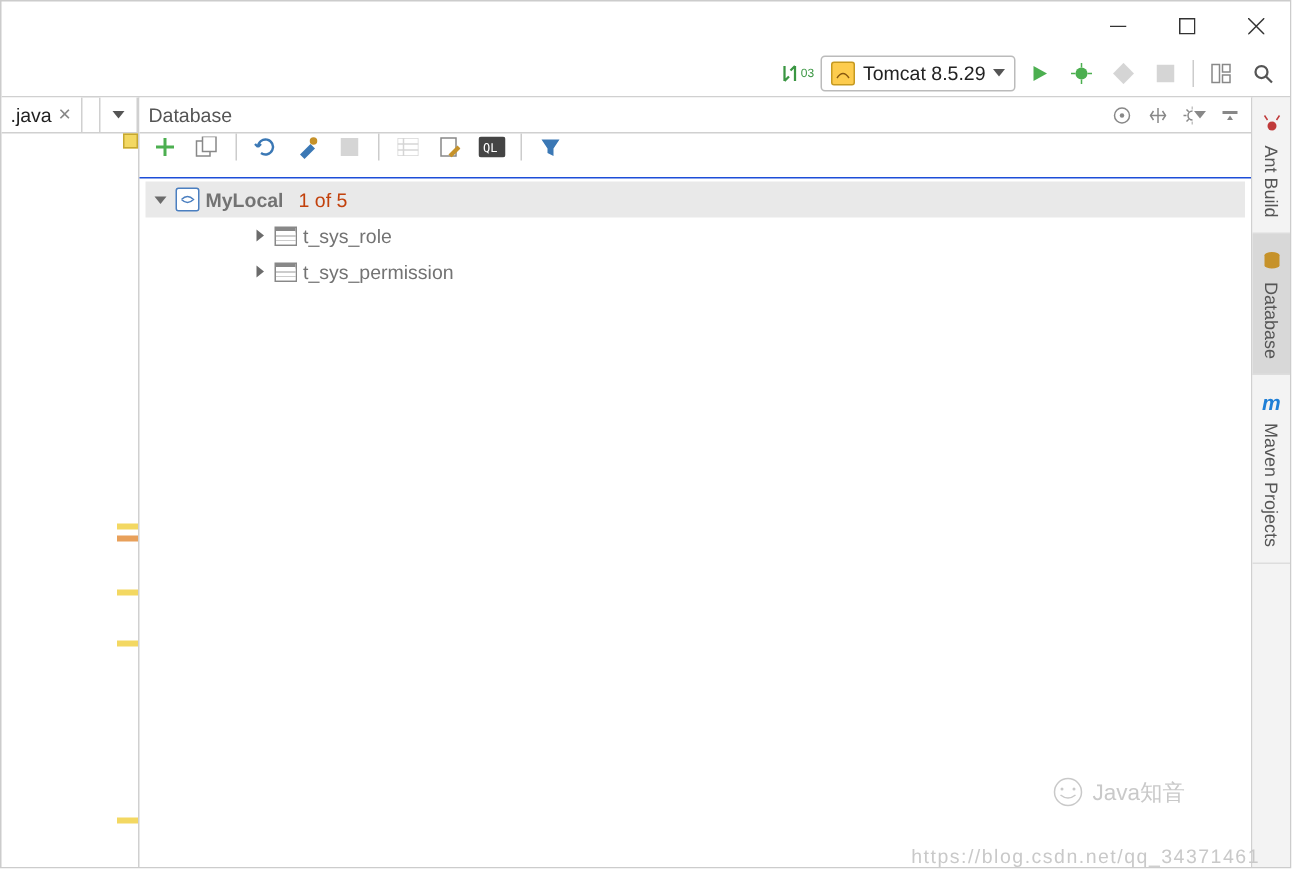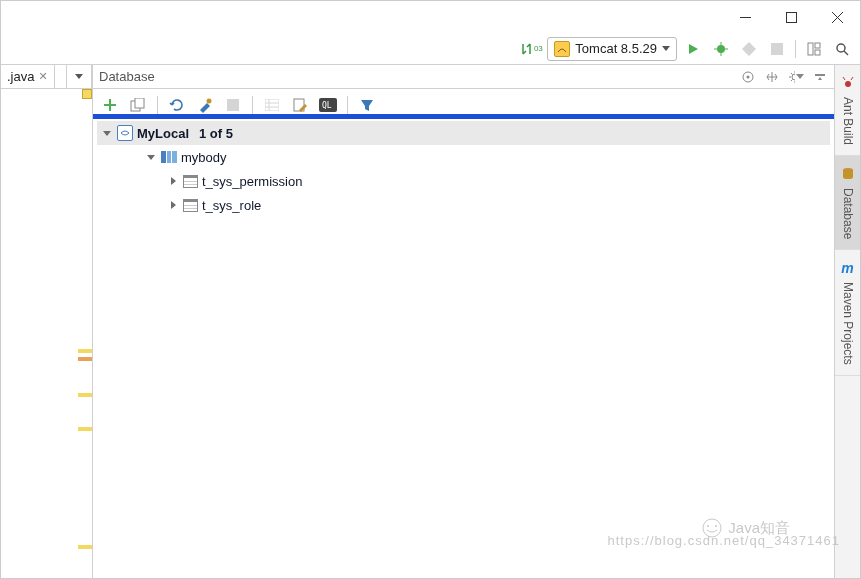--- a/index.html
+++ b/index.html
@@ -33,50 +33,50 @@
   .mark.warn { background:#f3d862; }
   .mark.err { background:#e8a05a; }
 
   
   .db-panel { flex:1; display:flex; flex-direction:column; min-width:0; border-right:1px solid #d0d0d0; }
   .panel-header { height:24px; display:flex; align-items:center; justify-content:space-between; padding:0 6px; border-bottom:1px solid #d0d0d0; background:#fff; }
   .panel-header-left { font-weight: normal; color:#555; }
   .panel-header-right { display:flex; gap:8px; align-items:center; }
   .ph-icon { width:16px; height:16px; display:flex; align-items:center; justify-content:center; color:#777; }
 
-  .db-toolbar { height:30px; display:flex; align-items:flex-end; gap:10px; padding:0 8px; border-bottom:5px solid #1d4ed8; }
+  .db-toolbar { height:30px; display:flex; align-items:flex-start; gap:10px; padding:0 8px; border-bottom:1px solid #1d4ed8; }
   .dbtb-icon { width:18px; height:18px; display:flex; align-items:center; justify-content:center; }
   .dbtb-icon.disabled { opacity:.35; }
 
   .tree { flex:1; overflow:auto; padding:2px 4px; }
   .tree-row { display:flex; align-items:center; height:24px; gap:4px; padding-left:4px; white-space:nowrap; }
   .tree-row.root-row { background:#e9e9e9; }
   .arrow { width:12px; height:12px; display:flex; align-items:center; justify-content:center; }
   .arrow svg { fill:#6b6b6b; }
   .indent { display:inline-block; }
-  .node-label { color:#0f172a; }
+  .node-label { color:#737373; }
   .node-label.bold { font-weight:600; }
-  .node-meta { color:#0f172a; padding-left:6px;font-weight:bold; }
+  .node-meta { color:#c2410c; padding-left:6px; }
   .ds-icon { width:16px; height:16px; border:1px solid #4b7fc0; border-radius:2px; background:#fff; display:flex; align-items:center; justify-content:center; }
   .folder-icon { width:16px; height:14px; background:#79b0de; border-radius:2px; position:relative; }
   .folder-icon::before { content:""; position:absolute; top:-3px; left:1px; width:6px; height:3px; background:#79b0de; border-radius:1px 1px 0 0; }
   .schema-icon { width:16px; height:12px; display:flex; gap:1px; }
   .schema-icon span { flex:1; background:#79b0de; }
   .schema-icon span:first-child { background:#4b7fc0; }
   .table-icon { width:15px; height:13px; border:1px solid #888; background:linear-gradient(to bottom,#888 2px,#fff 2px); position:relative; }
   .table-icon::after { content:""; position:absolute; inset:3px 0 0 0; background:repeating-linear-gradient(to bottom,#fff 0 2px,#ccc 2px 3px); }
 
   
   .side-tabs { width:25px; display:flex; flex-direction:column; background:#f3f3f3; border-left:0; }
   .side-tab { flex:0 0 auto; writing-mode:vertical-rl; text-orientation:mixed; padding:10px 2px; font-size:12px; color:#555; display:flex; align-items:center; gap:6px; border-bottom:1px solid #ddd; }
   .side-tab.active { background:#d8d8d8; }
   .side-tab-icon { writing-mode:horizontal-tb; width:16px; height:16px; display:flex; align-items:center; justify-content:center; }
 
   
-  .wm { position:absolute; right:20px; bottom:30px; color:#c9c9c9; font-size:13px; letter-spacing:1px; pointer-events:none; }
+  .wm { position:absolute; right:20px; bottom:0; color:#c9c9c9; font-size:13px; letter-spacing:1px; pointer-events:none; }
   .wm2 { position:absolute; right:70px; bottom:40px; color:#c9c9c9; font-size:15px; pointer-events:none; display:flex; align-items:center; gap:6px; }
 </style>
 </head>
 <body>
 
 <div class="root">
 
   <div class="titlebar">
     <div class="win-btn">
         <svg width="11" height="1">
@@ -287,54 +287,40 @@
           <div class="ds-icon">
               <svg width="10" height="10">
                 <path d="M1 5 Q5 1 9 5 Q5 9 1 5" fill="none" stroke="#4b7fc0"></path>
               </svg>
             </div>
           <span class="node-label bold">MyLocal</span>
           <span class="node-meta">1 of 5</span>
         </div>
 
 
-        <div class="tree-row">
-          <span class="indent" style="width:40px;"></span>
-          <div class="arrow">
-              <svg width="10" height="10">
-                <path d="M1 3 L9 3 L5 8 Z"></path>
-              </svg>
-            </div>
-          <div class="schema-icon">
-              <span></span>
-              <span></span>
-              <span></span>
-            </div>
-          <span class="node-label">mybody</span>
-        </div>
 
         <div class="tree-row">
           <span class="indent" style="width:62px;"></span>
           <div class="arrow">
               <svg width="10" height="10">
                 <path d="M3 1 L8 5 L3 9 Z"></path>
               </svg>
             </div>
           <div class="table-icon"></div>
-          <span class="node-label">t_sys_permission</span>
+          <span class="node-label">t_sys_role</span>
         </div>
         <div class="tree-row">
           <span class="indent" style="width:62px;"></span>
           <div class="arrow">
               <svg width="10" height="10">
                 <path d="M3 1 L8 5 L3 9 Z"></path>
               </svg>
             </div>
           <div class="table-icon"></div>
-          <span class="node-label">t_sys_role</span>
+          <span class="node-label">t_sys_permission</span>
         </div>
 
       </div>
     </div>
 
     <div class="side-tabs">
       <div class="side-tab">
         <div class="side-tab-icon">
             <svg width="14" height="14">
               <circle cx="7" cy="8" r="3" fill="#c03a3a"></circle>

